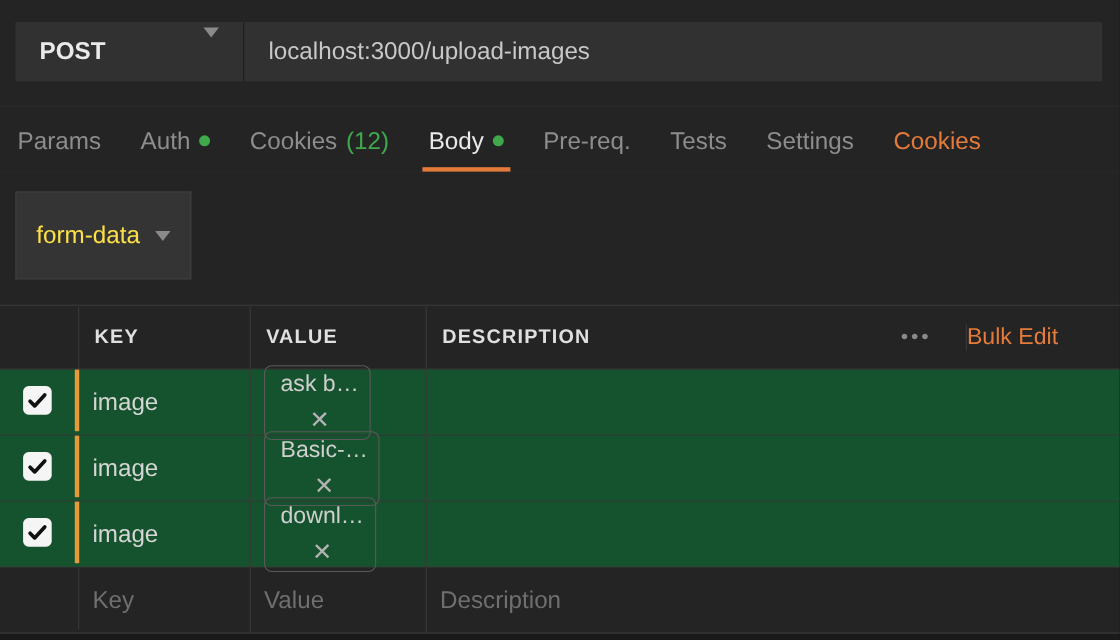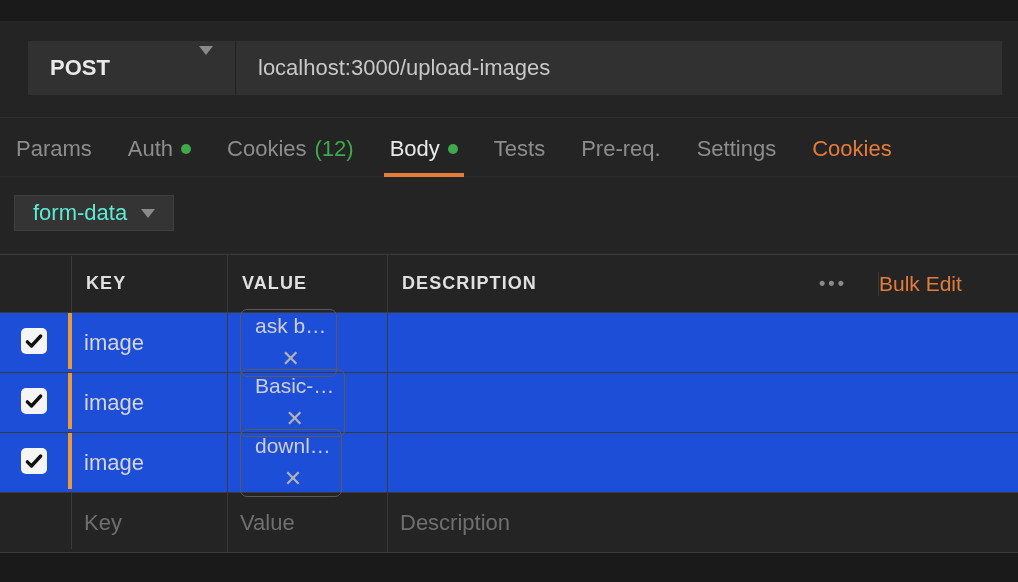--- a/index.html
+++ b/index.html
@@ -9,24 +9,23 @@
     font-family: -apple-system, BlinkMacSystemFont, "Segoe UI", sans-serif;
     font-size: 22px;
     width: 1018px;
     height: 582px;
     overflow: hidden;
   }
 
   
   .request-bar {
     display: flex;
-    padding: 20px 16px 22px 28px;
+    padding: 20px 16px 22px 14px;
     gap: 0;
     background: #242424;
-    margin-top: 21px;
   }
   .method-select {
     display: flex;
     align-items: center;
     justify-content: space-between;
     background: #313131;
     padding: 14px 22px;
     width: 208px;
     color: #eaeaea;
     font-weight: 600;
@@ -84,22 +83,22 @@
     padding: 18px 14px 22px 14px;
     background: #242424;
     border-top: 1px solid #2a2a2a;
     border-bottom: 1px solid #2a2a2a;
   }
   .bodytype-select {
     display: flex;
     align-items: center;
     gap: 14px;
     background: #343434;
-    color: #5eead4;
-    padding: 4px 18px;
+    color: #fde047;
+    padding: 26px 18px;
     border: 1px solid #3f3f3f;
   }
   .tri-down {
     width: 0; height: 0;
     border-left: 7px solid transparent;
     border-right: 7px solid transparent;
     border-top: 9px solid #8a8a8a;
   }
 
   
@@ -136,21 +135,21 @@
     font-weight: 500;
     font-size: 21px;
     letter-spacing: 0;
     border-left: 1px solid #3a3a3a;
   }
 
   
   .kv-row {
     display: flex;
     align-items: stretch;
-    background: #1d4ed8;
+    background: #14532d;
     border-bottom: 1px solid #3a3a3a;
     height: 60px;
   }
   .kv-row .cell-chk {
     display: flex;
     align-items: center;
     justify-content: center;
     border-right: 4px solid #e69a3c;
     position: relative;
   }
@@ -211,24 +210,24 @@
   </div>
   <div class="tab">
     <span>Cookies</span>
     <span class="count">(12)</span>
   </div>
   <div class="tab active">
     <span>Body</span>
     <span class="dot"></span>
   </div>
   <div class="tab">
+      <span>Pre-req.</span>
+    </div>
+  <div class="tab">
       <span>Tests</span>
-    </div>
-  <div class="tab">
-      <span>Pre-req.</span>
     </div>
   <div class="tab">
       <span>Settings</span>
     </div>
   <div class="tab tab-link">
       <span>Cookies</span>
     </div>
 </div>
 
 <div class="subbar">

